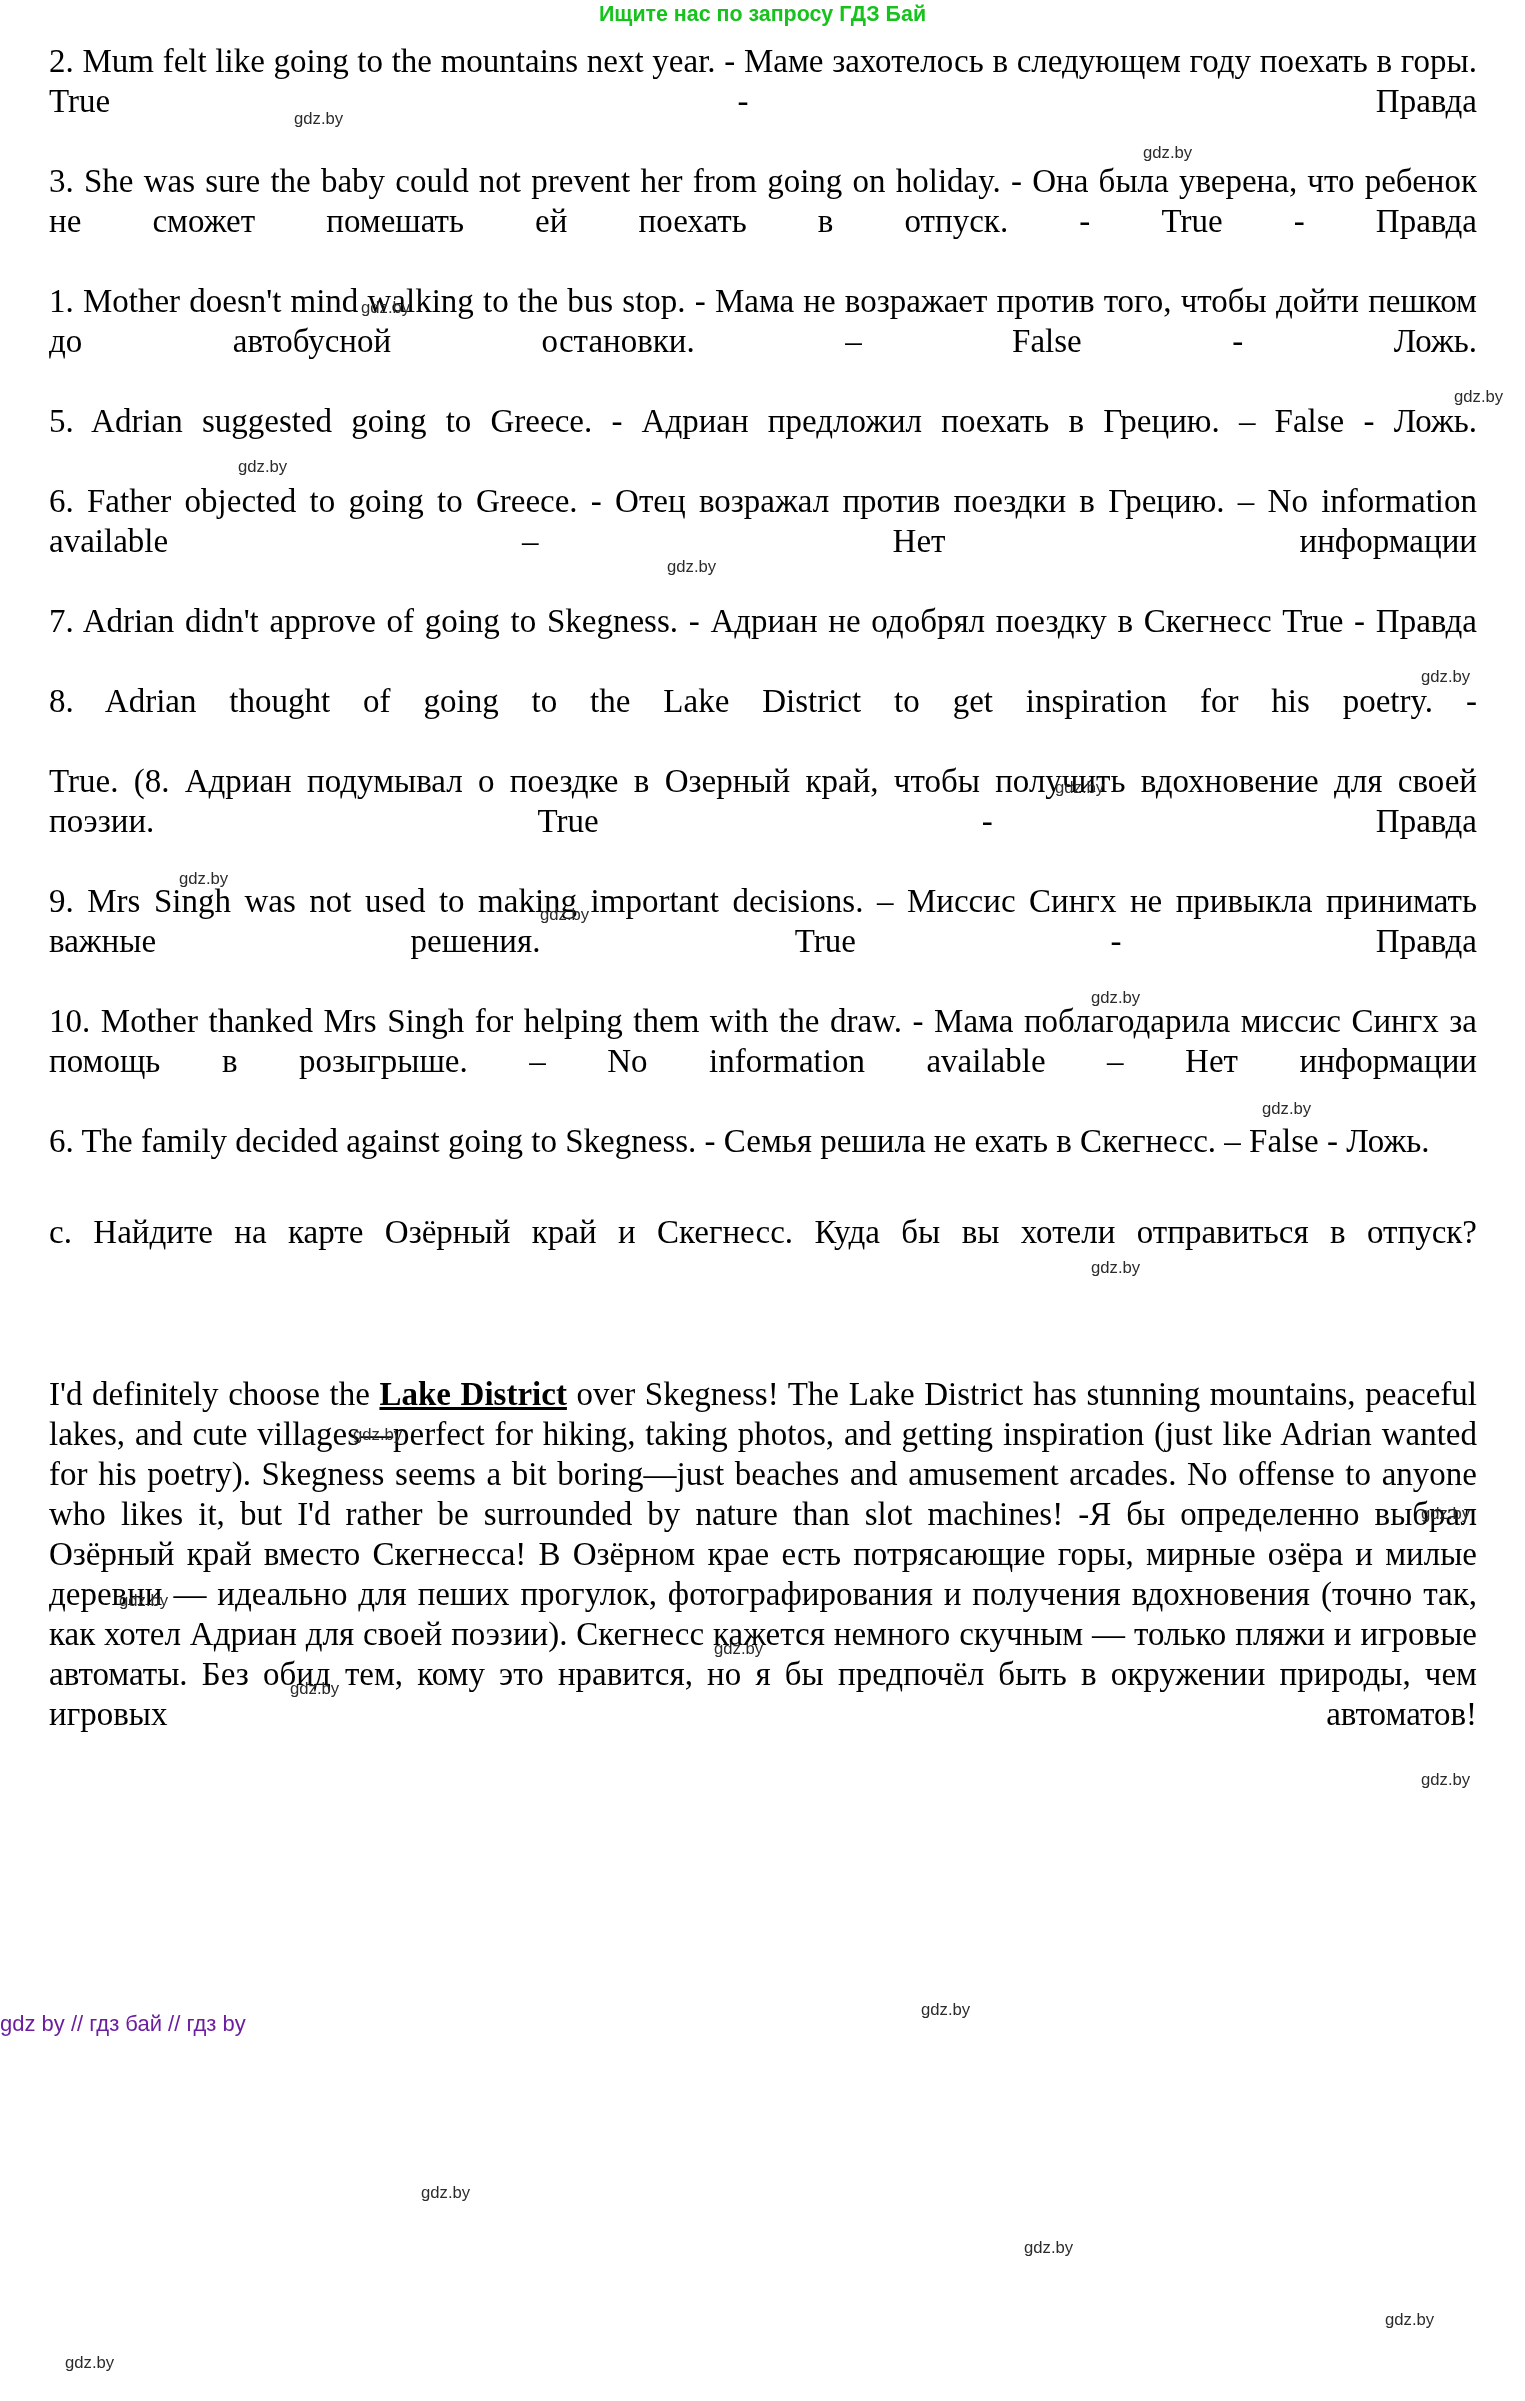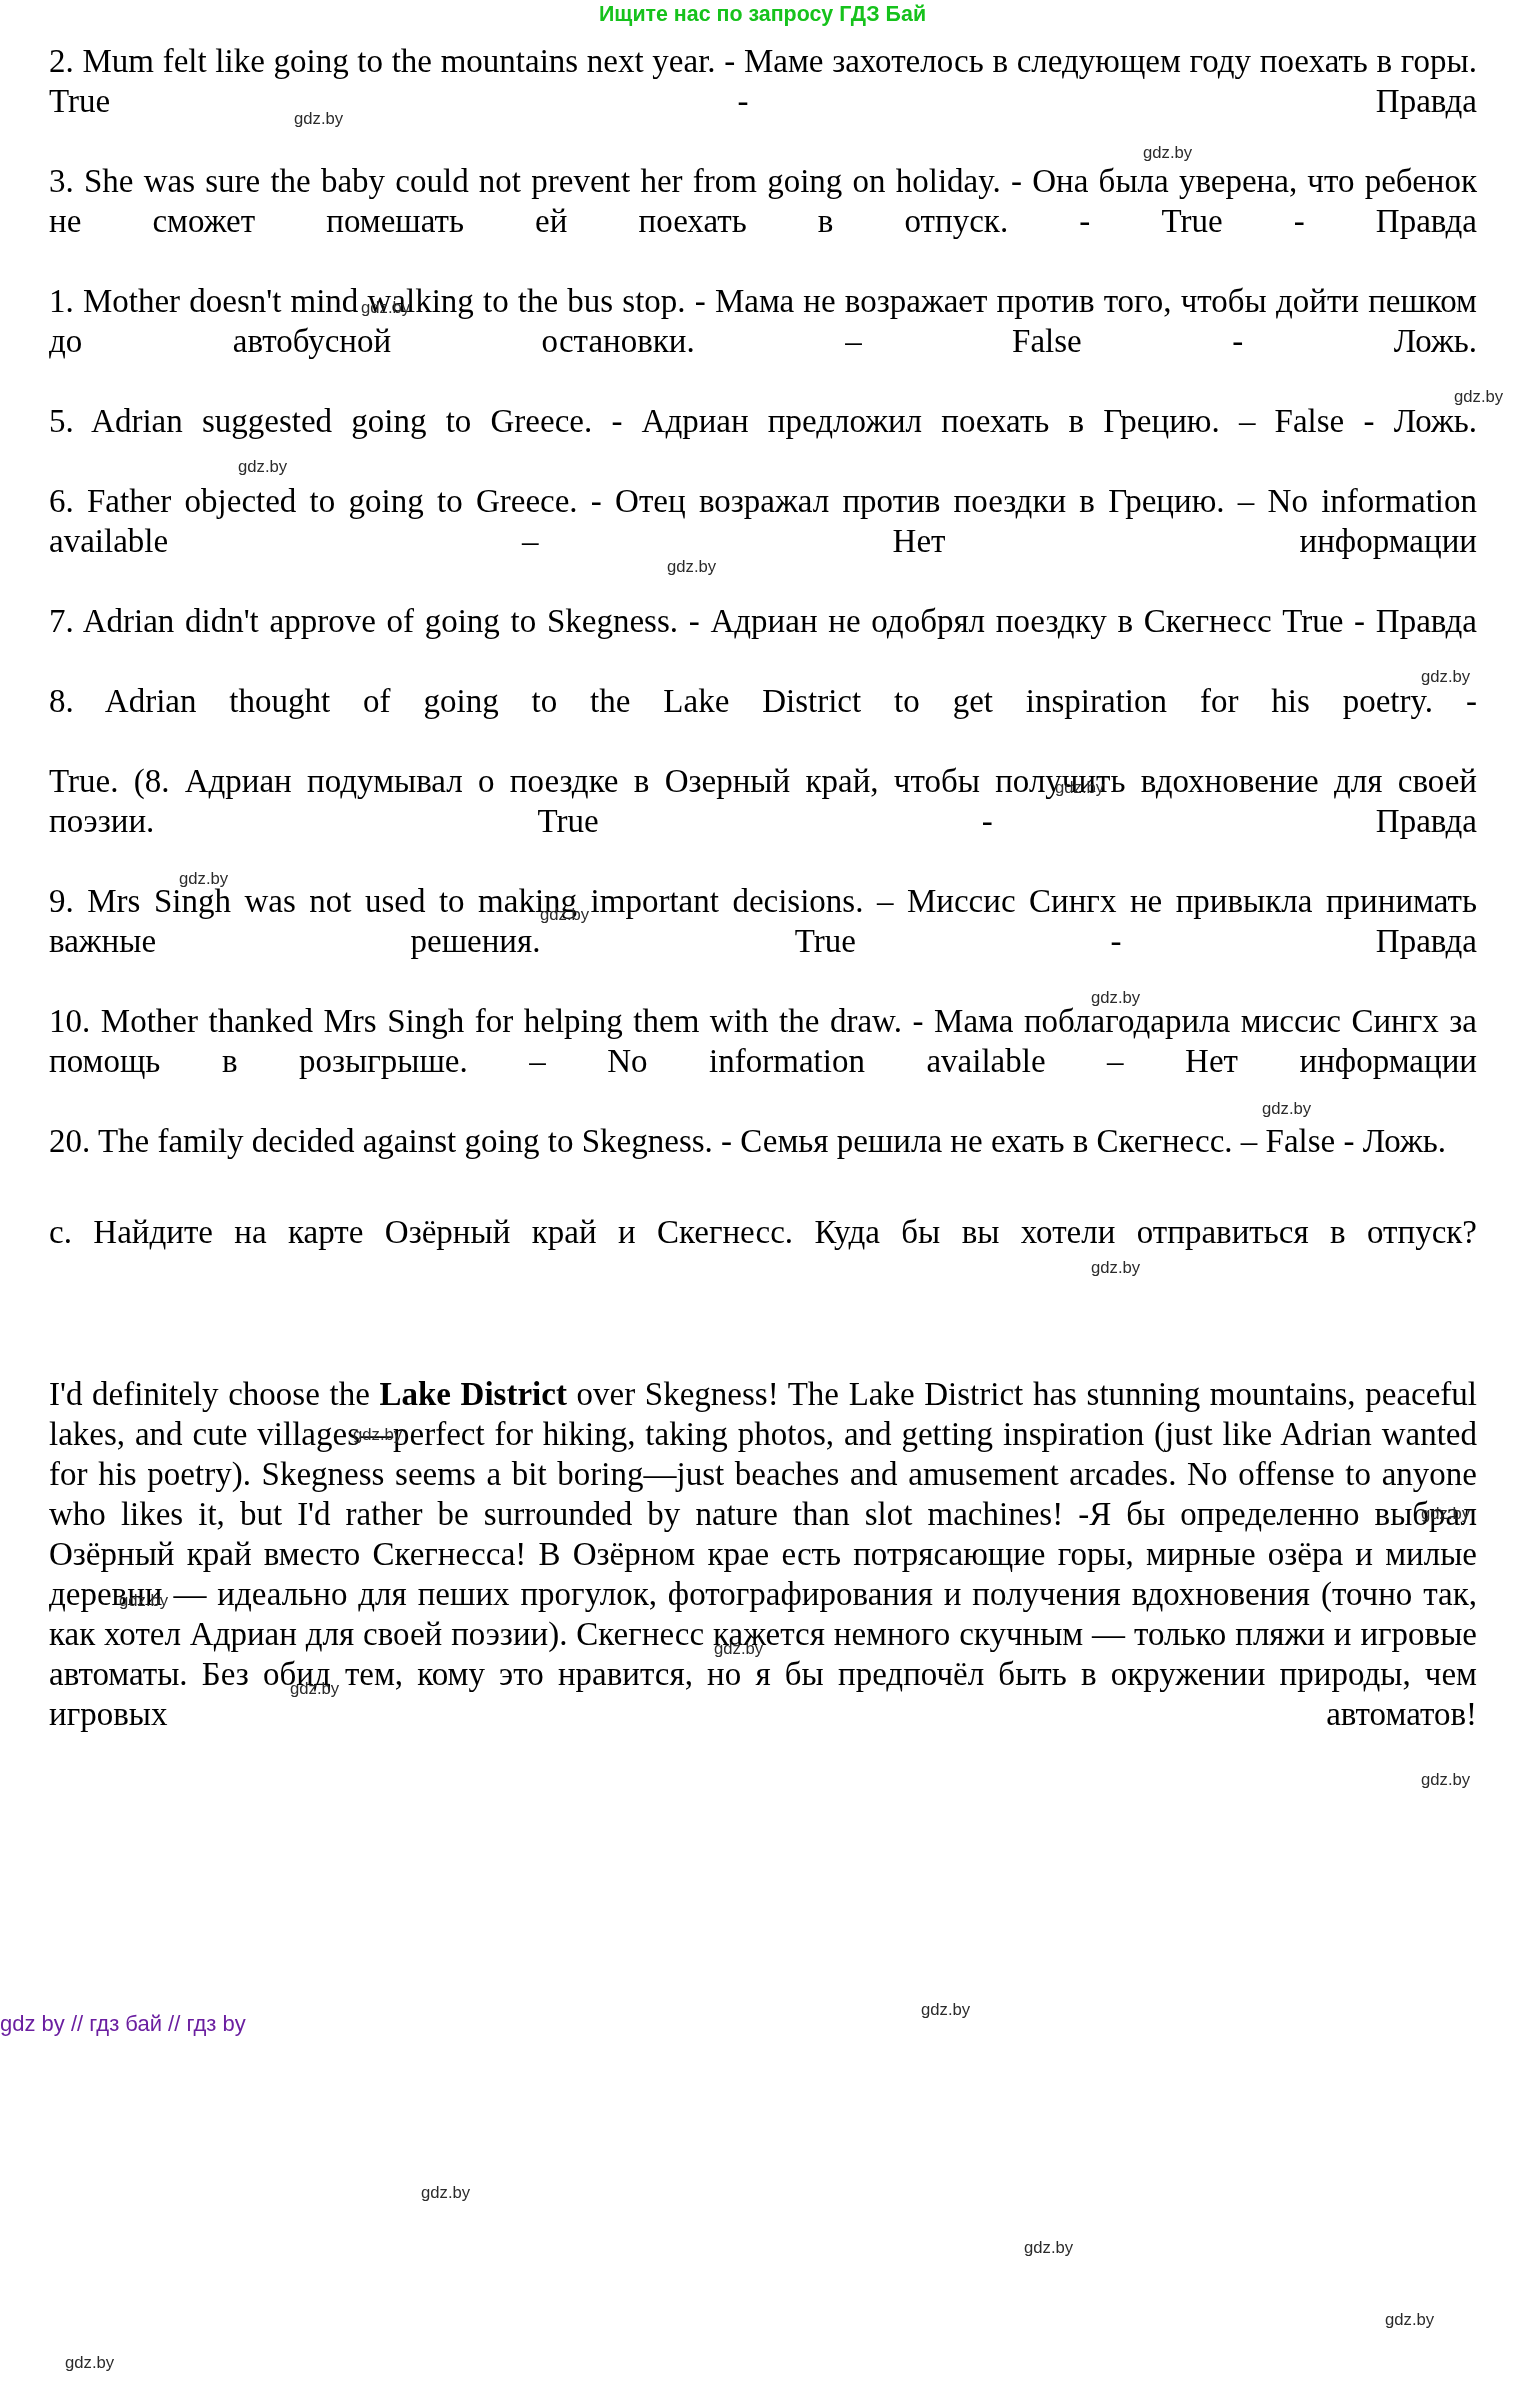--- a/index.html
+++ b/index.html
@@ -58,21 +58,21 @@
     color: #000;
     word-spacing: 0px;
   }
   
   p.spread::after {
     content: "";
     display: inline-block;
     width: 100%;
   }
 
-  b, .b { font-weight: 700; }
+  b, .b { font-weight: 700; text-decoration: underline; }
   .gap-md { height: 41px; }
   .gap-lg { height: 51px; }
 
   
   .wm {
     position: absolute;
     font-family: "Liberation Sans", "DejaVu Sans", sans-serif;
     font-size: 16.7px;
     font-weight: 400;
     color: #2b2b2b;
@@ -117,21 +117,21 @@
 
     <p class="para spread"><span>7. Adrian didn't approve of going to Skegness. - Адриан не одобрял поездку в Скегнесс True - Правда</span></p>
 
     <p class="para spread"><span>8. Adrian thought of going to the Lake District to get inspiration for his poetry. -</span></p>
     <p class="para spread"><span>True. (8. Адриан подумывал о поездке в Озерный край, чтобы получить вдохновение для своей поэзии. True - Правда</span></p>
 
     <p class="para spread"><span>9. Mrs Singh was not used to making important decisions. – Миссис Сингх не привыкла принимать важные решения. True - Правда</span></p>
 
     <p class="para spread"><span>10. Mother thanked Mrs Singh for helping them with the draw. - Мама поблагодарила миссис Сингх за помощь в розыгрыше. – No information available – Нет информации</span></p>
 
-    <p class="para"><span>20. The family decided against going to Skegness. - Семья решила не ехать в Скегнесс. – False - Ложь.</span></p>
+    <p class="para"><span>6. The family decided against going to Skegness. - Семья решила не ехать в Скегнесс. – False - Ложь.</span></p>
 
     <div class="gap-lg"></div>
 
     <p class="para spread"><span>c. Найдите на карте Озёрный край и Скегнесс. Куда бы вы хотели отправиться в отпуск?</span></p>
 
     <div class="gap-md"></div>
 
 
     <div class="gap-md"></div>
 

